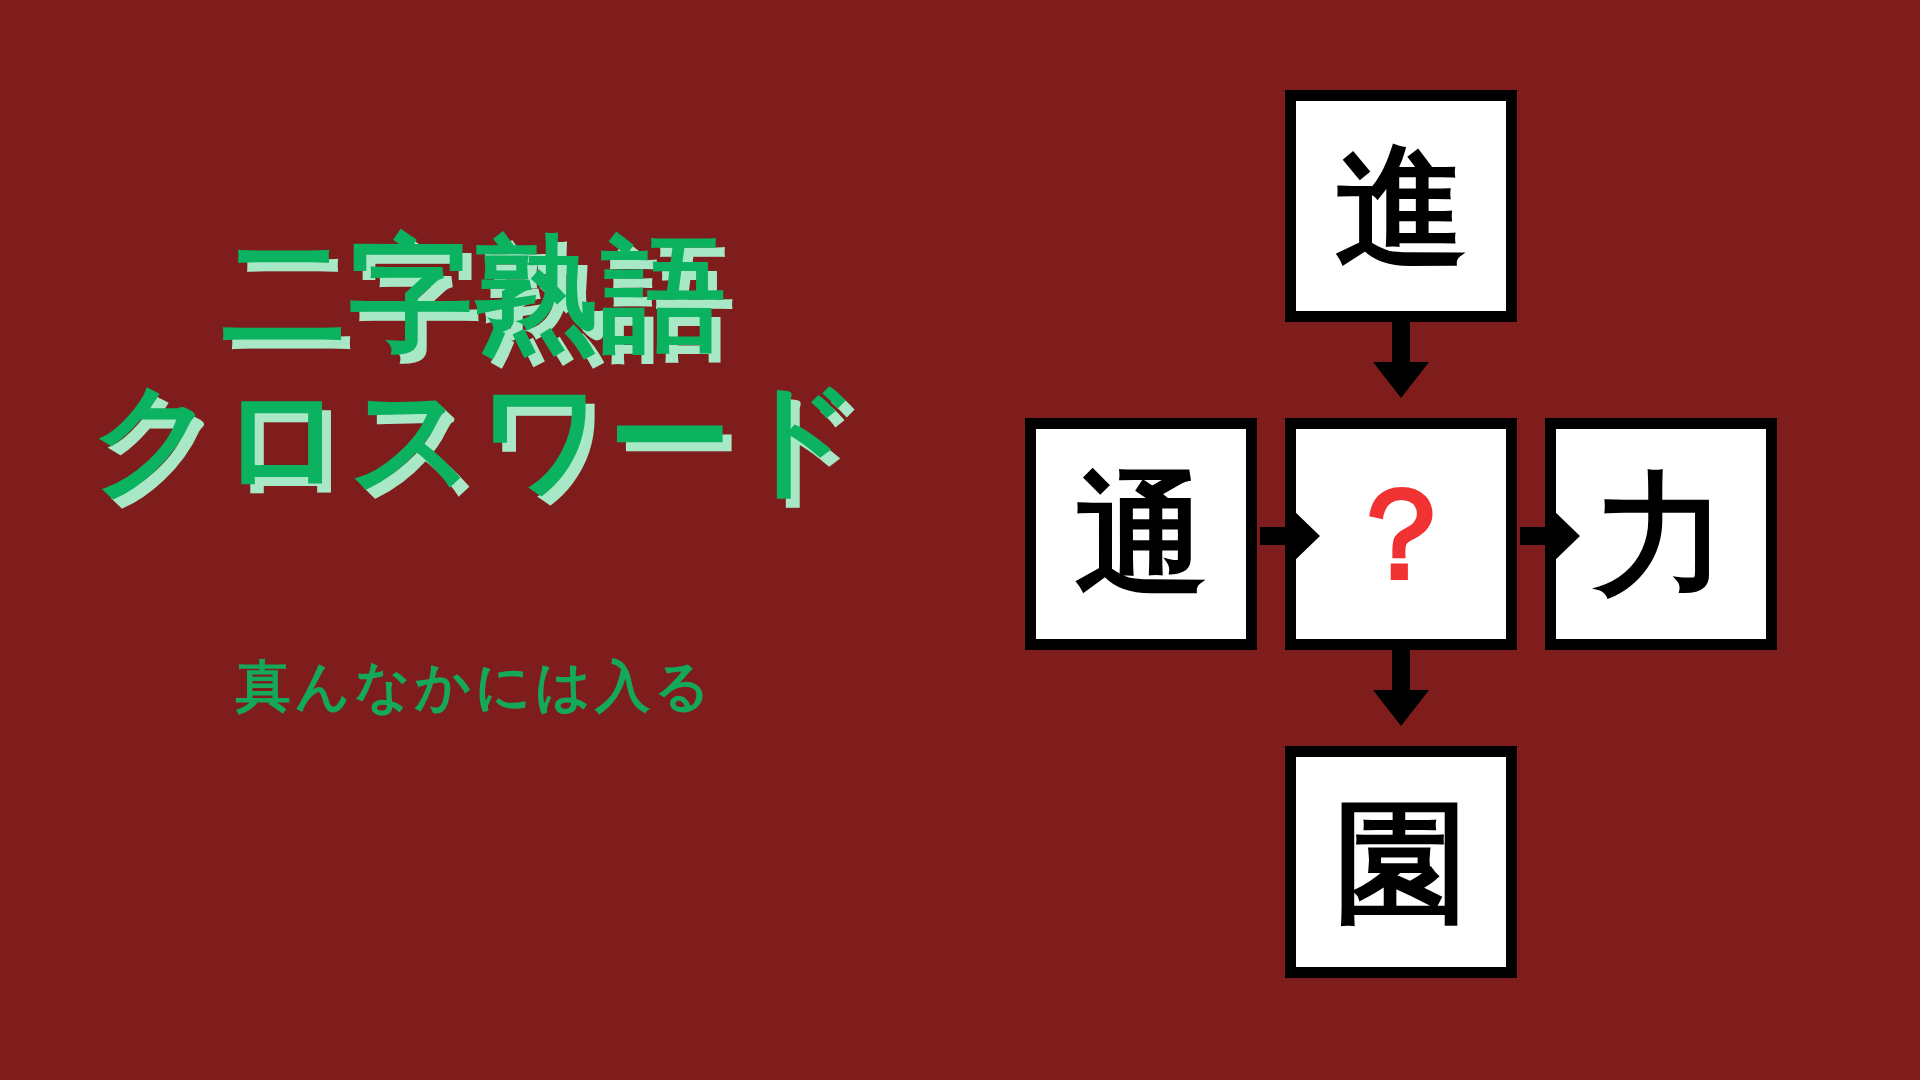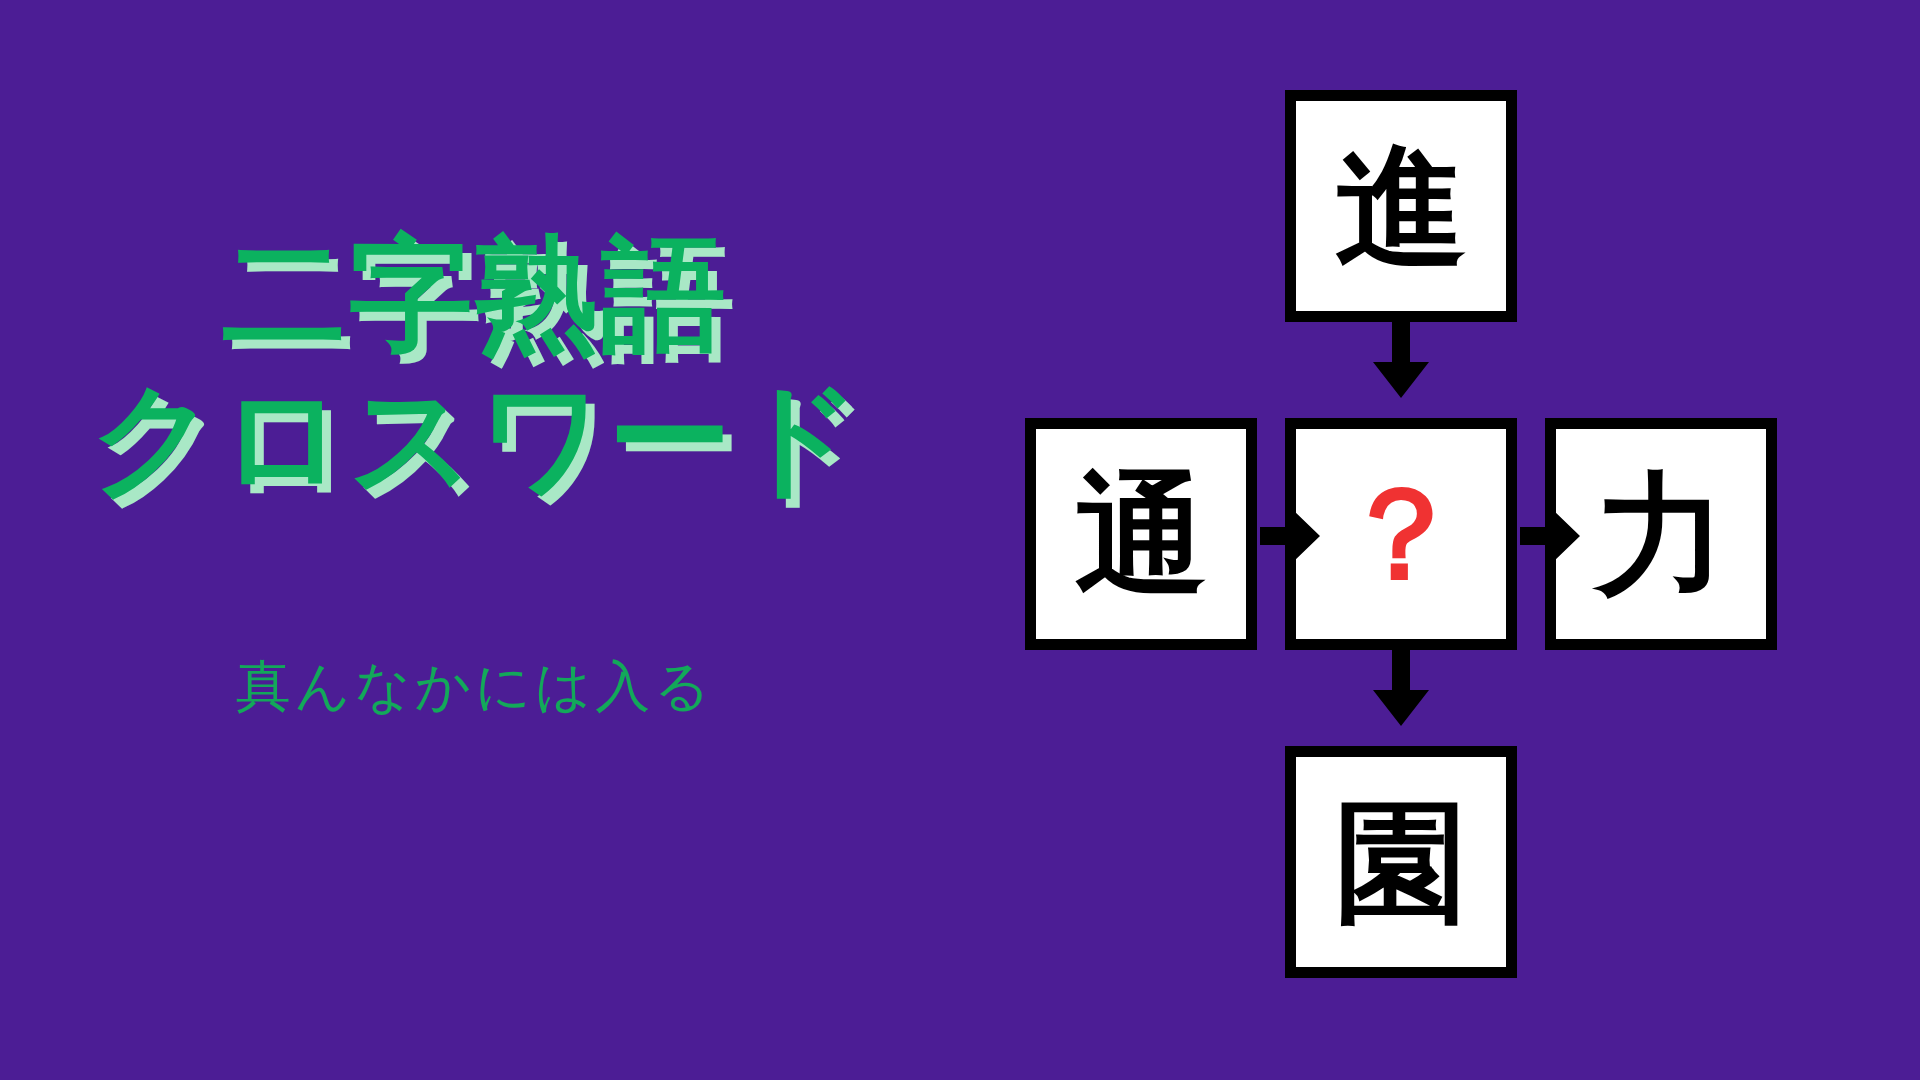--- a/index.html
+++ b/index.html
@@ -11,21 +11,21 @@
     width: 1920px;
     height: 1080px;
     overflow: hidden;
     font-family: "DejaVu Sans", "Liberation Sans", sans-serif;
   }
 
   #stage {
     position: relative;
     width: 1920px;
     height: 1080px;
-    background: #4c1d95;
+    background: #7f1d1d;
   }
 
   
   #title-block {
     position: absolute;
     left: 0px;
     top: 232px;
     width: 960px;
     height: 330px;
     text-align: center;
@@ -52,21 +52,21 @@
 
   #subtitle-block {
     position: absolute;
     left: 0px;
     top: 655px;
     width: 950px;
     text-align: center;
   }
   .subtitle-line {
     font-family: "DejaVu Sans", "Liberation Sans", sans-serif;
-    font-weight: 400;
+    font-weight: 700;
     color: #13a85a;
     font-size: 55px;
     line-height: 1.15;
     letter-spacing: 0.07em;
     white-space: nowrap;
   }
 
   
   #puzzle {
     position: absolute;

